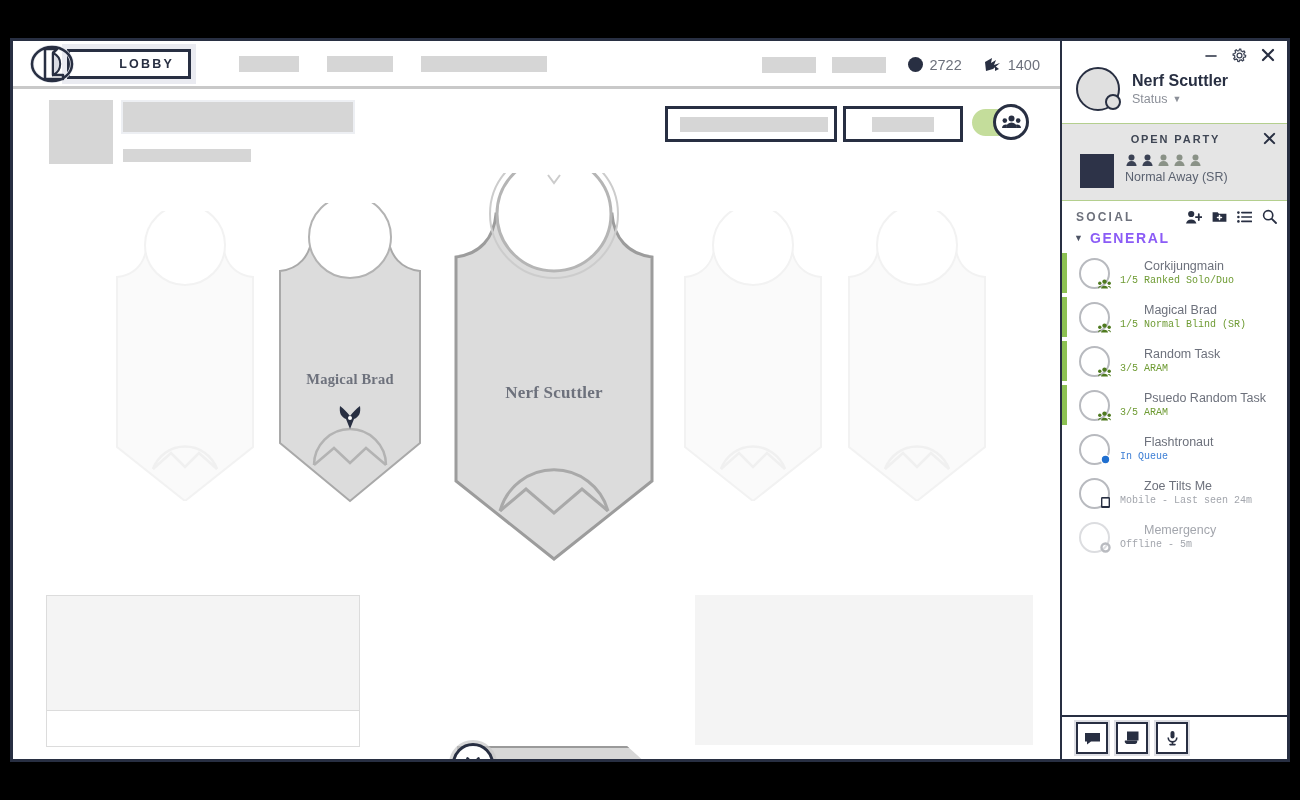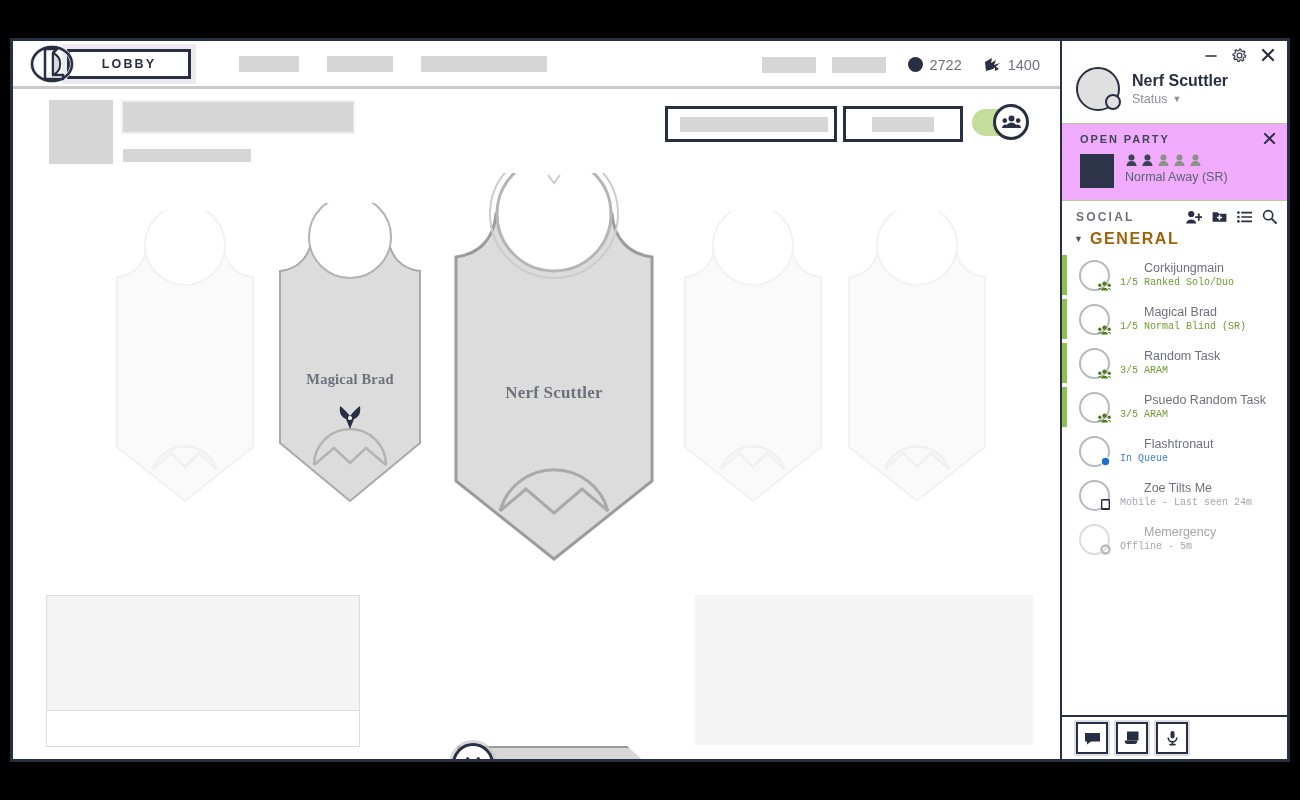--- a/index.html
+++ b/index.html
@@ -50,21 +50,21 @@
     left: -8px; top: 0px;
     width: 46px; height: 38px;
     z-index: 3;
   }
   #lobby-tab-box {
     margin-left: 30px;
     height: 30px;
     min-width: 124px;
     border: 3px solid #282f42;
     background: #ffffff;
-    display: flex; align-items: center; justify-content: center;
+    display: flex; align-items: center; justify-content: flex-end;
     padding: 0 14px;
     box-shadow: 0 0 0 5px rgba(230,232,238,0.85);
   }
   #lobby-tab-label {
     font-size: 12.5px;
     font-weight: 700;
     letter-spacing: 2.2px;
     color: #282f42;
   }
   .nav-ghost {
@@ -262,25 +262,26 @@
     font-size: 16px; font-weight: 700; color: #282f42;
     line-height: 1.15;
   }
   #profile-status {
     font-size: 12.5px; color: #8b8f98;
     display: flex; align-items: center; gap: 5px;
     margin-top: 2px;
   }
 
   #party-block {
-    background: #f0abfc;
+    background: #e5e5e5;
     border-top: 1px solid #b4cf8e;
     border-bottom: 1px solid #b4cf8e;
     padding: 9px 16px 12px 18px;
     position: relative;
+    text-align: center;
   }
   #party-title {
     font-size: 11px; font-weight: 700; letter-spacing: 1.9px;
     color: #3f4654;
   }
   #party-close {
     position: absolute; right: 11px; top: 8px;
     color: #282f42; line-height: 0;
   }
   #party-row { display: flex; gap: 11px; margin-top: 9px; align-items: flex-start; }
@@ -297,21 +298,21 @@
     font-size: 12px; font-weight: 600; letter-spacing: 2.2px;
     color: #6d717c; flex: 1 1 auto;
   }
   #social-header .hicon { margin-left: 10px; line-height: 0; color: #282f42; }
 
   #group-header {
     display: flex; align-items: center; gap: 7px;
     padding: 0 10px 5px 12px;
   }
   #group-caret { color: #4d5364; font-size: 9px; line-height: 1; }
-  #group-name { font-size: 16px; font-weight: 700; letter-spacing: 1.6px; color: #a16207; }
+  #group-name { font-size: 14px; font-weight: 700; letter-spacing: 1.6px; color: #8b5cf6; }
 
   #friend-list {
     flex: 1 1 auto;
     overflow: hidden;
   }
   .friend {
     position: relative;
     display: flex; align-items: center; gap: 10px;
     padding: 6px 10px 6px 17px;
     height: 44px;

